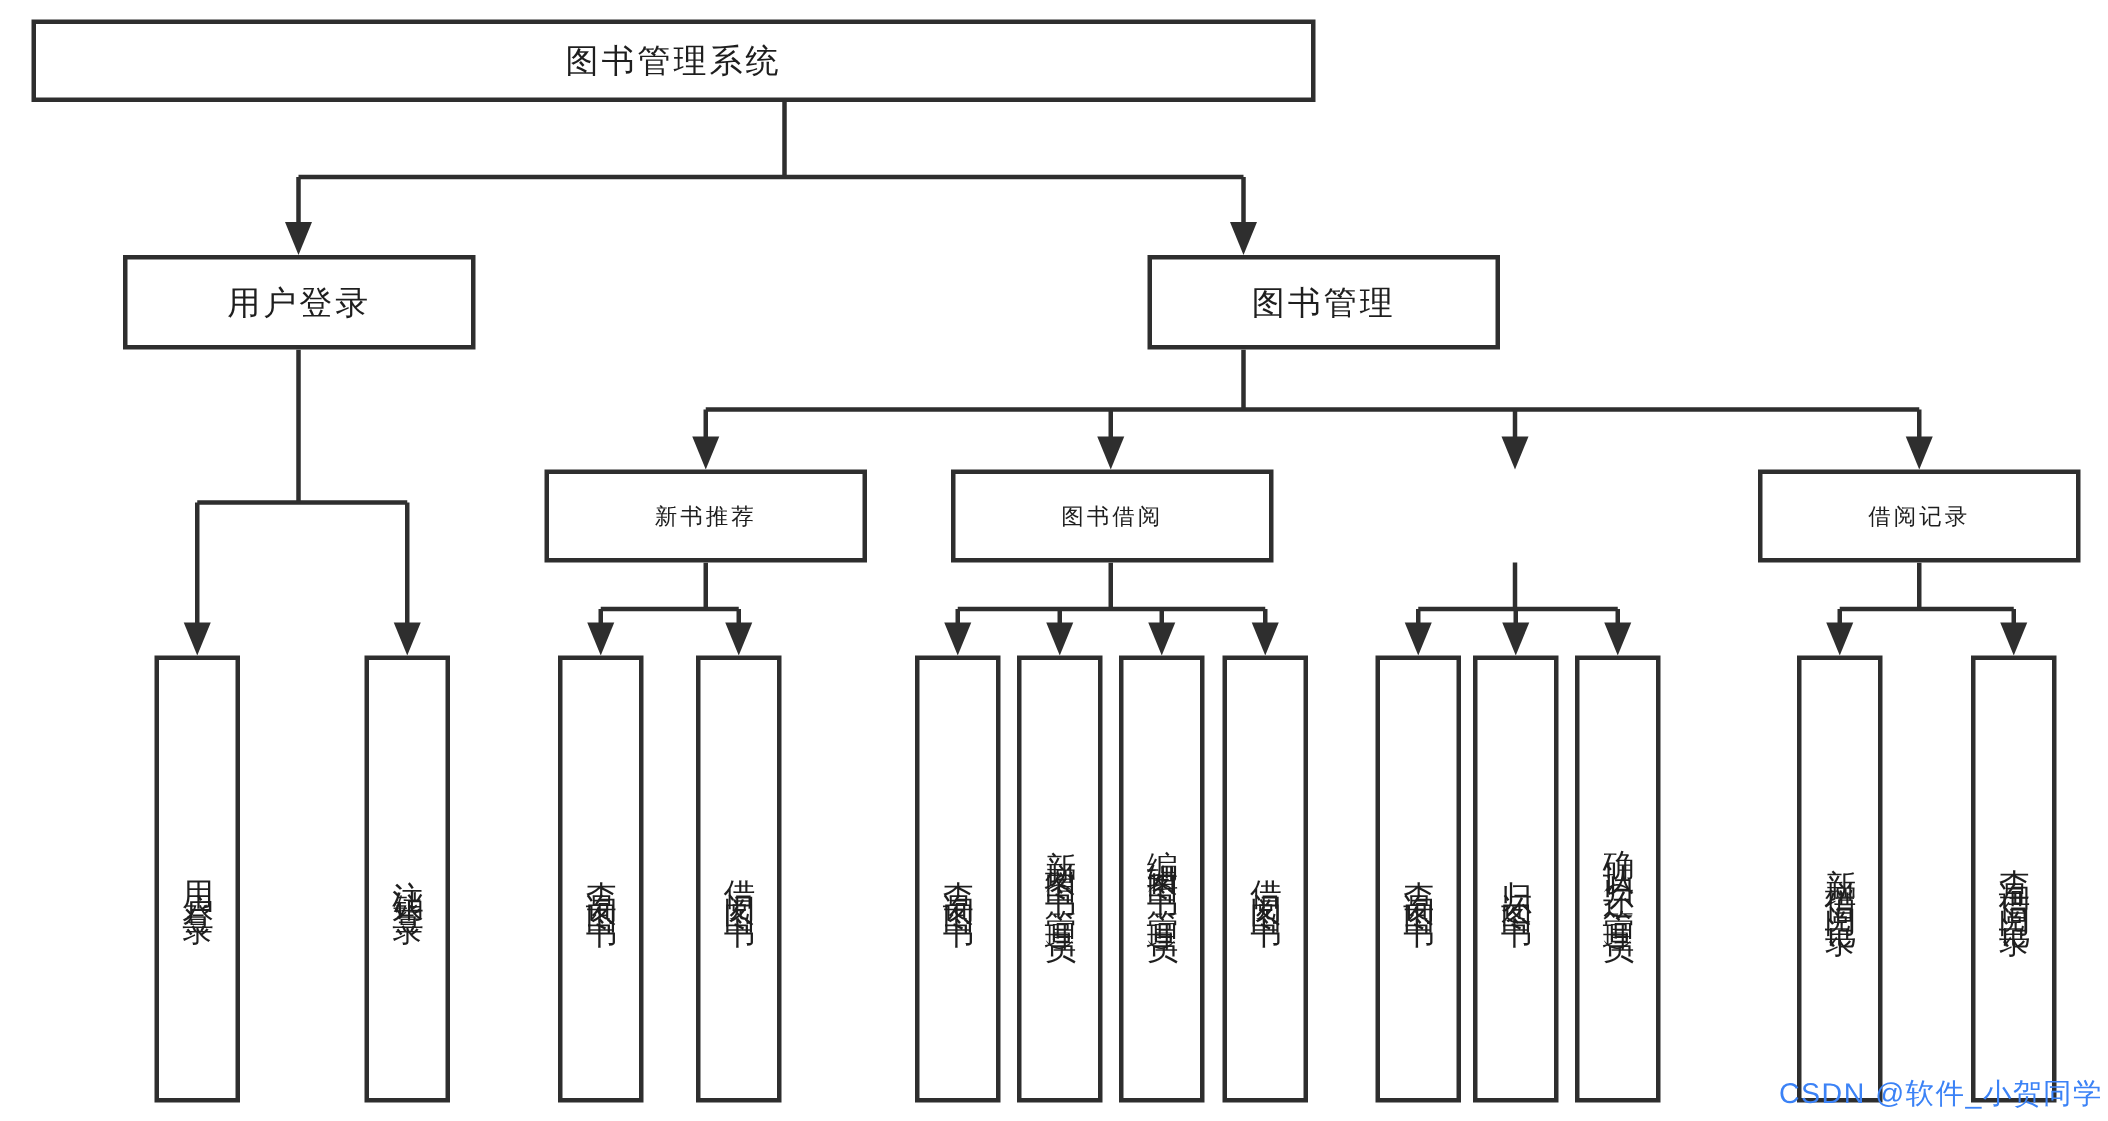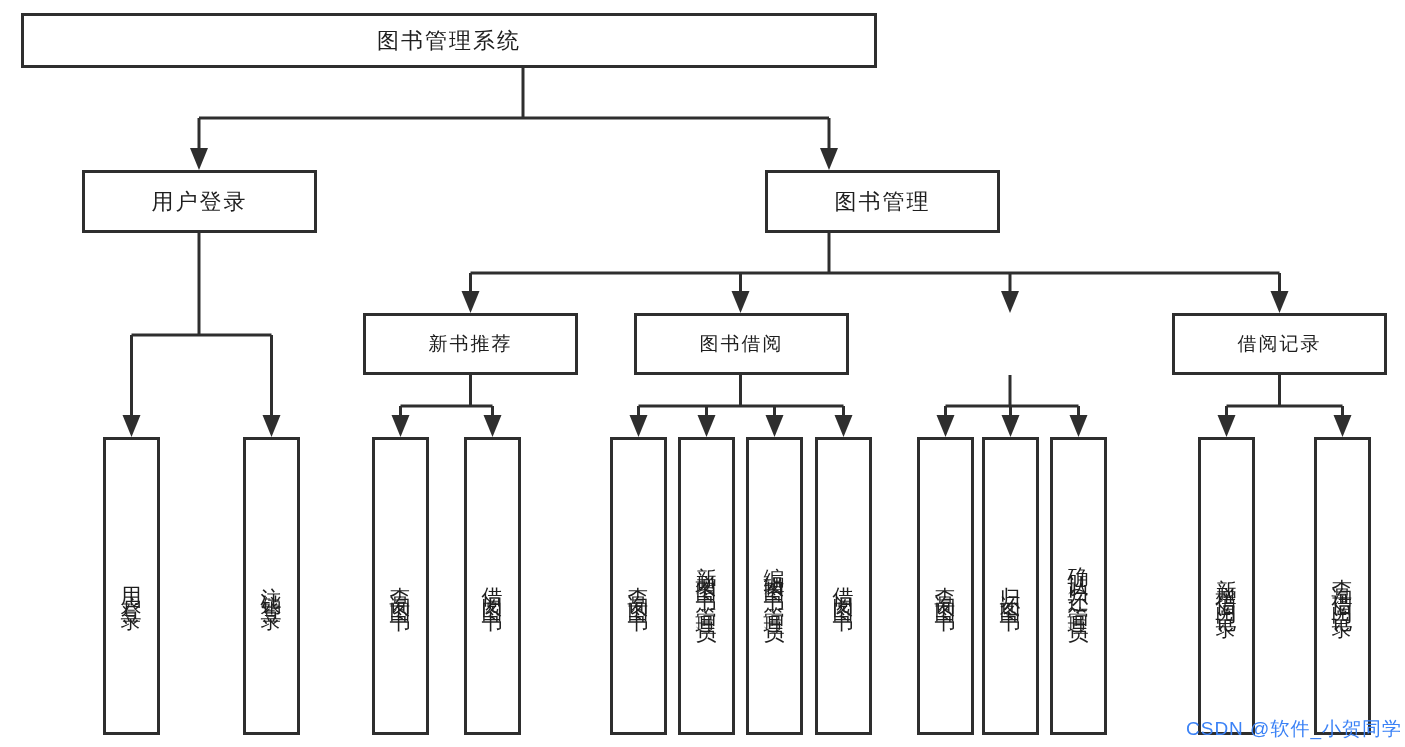--- a/index.html
+++ b/index.html
@@ -24,21 +24,21 @@
     display: flex;
     align-items: center;
     justify-content: center;
     color: #1e1e1e;
     font-size: 22px;
     letter-spacing: 2px;
     white-space: nowrap;
   }
   .node.root   { left: 21px;  top: 13px;  width: 856px; height: 55px; text-align: right; }
   .node.lvl2   { top: 170px; width: 235px; height: 63px; }
-  .node.lvl3   { top: 313px; width: 215px; height: 62px; font-size: 19px; }
+  .node.lvl3   { top: 313px; width: 215px; height: 62px; font-size: 15px; }
   .node.leaf {
     top: 437px; width: 57px; height: 298px;
     writing-mode: vertical-rl;
     letter-spacing: 8px;
     font-size: 21px;
     line-height: 1;
   }
   .watermark {
     position: absolute;
     left: 1186px; top: 716px;

